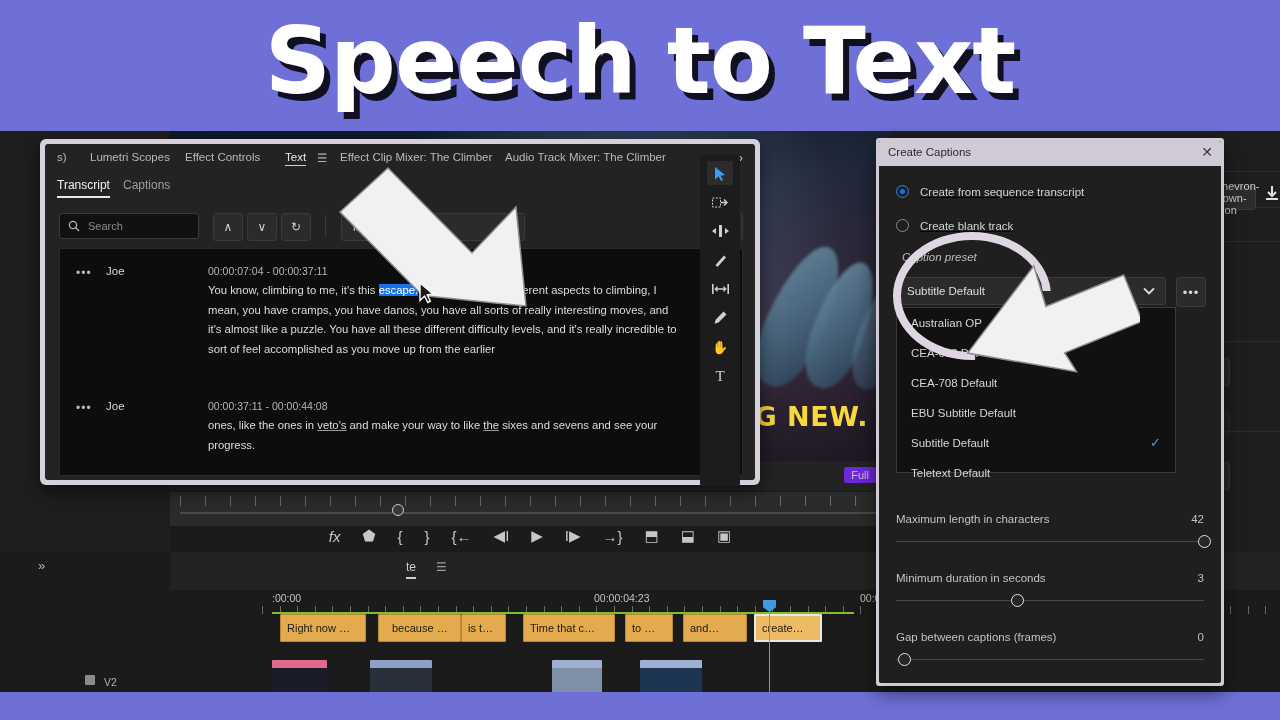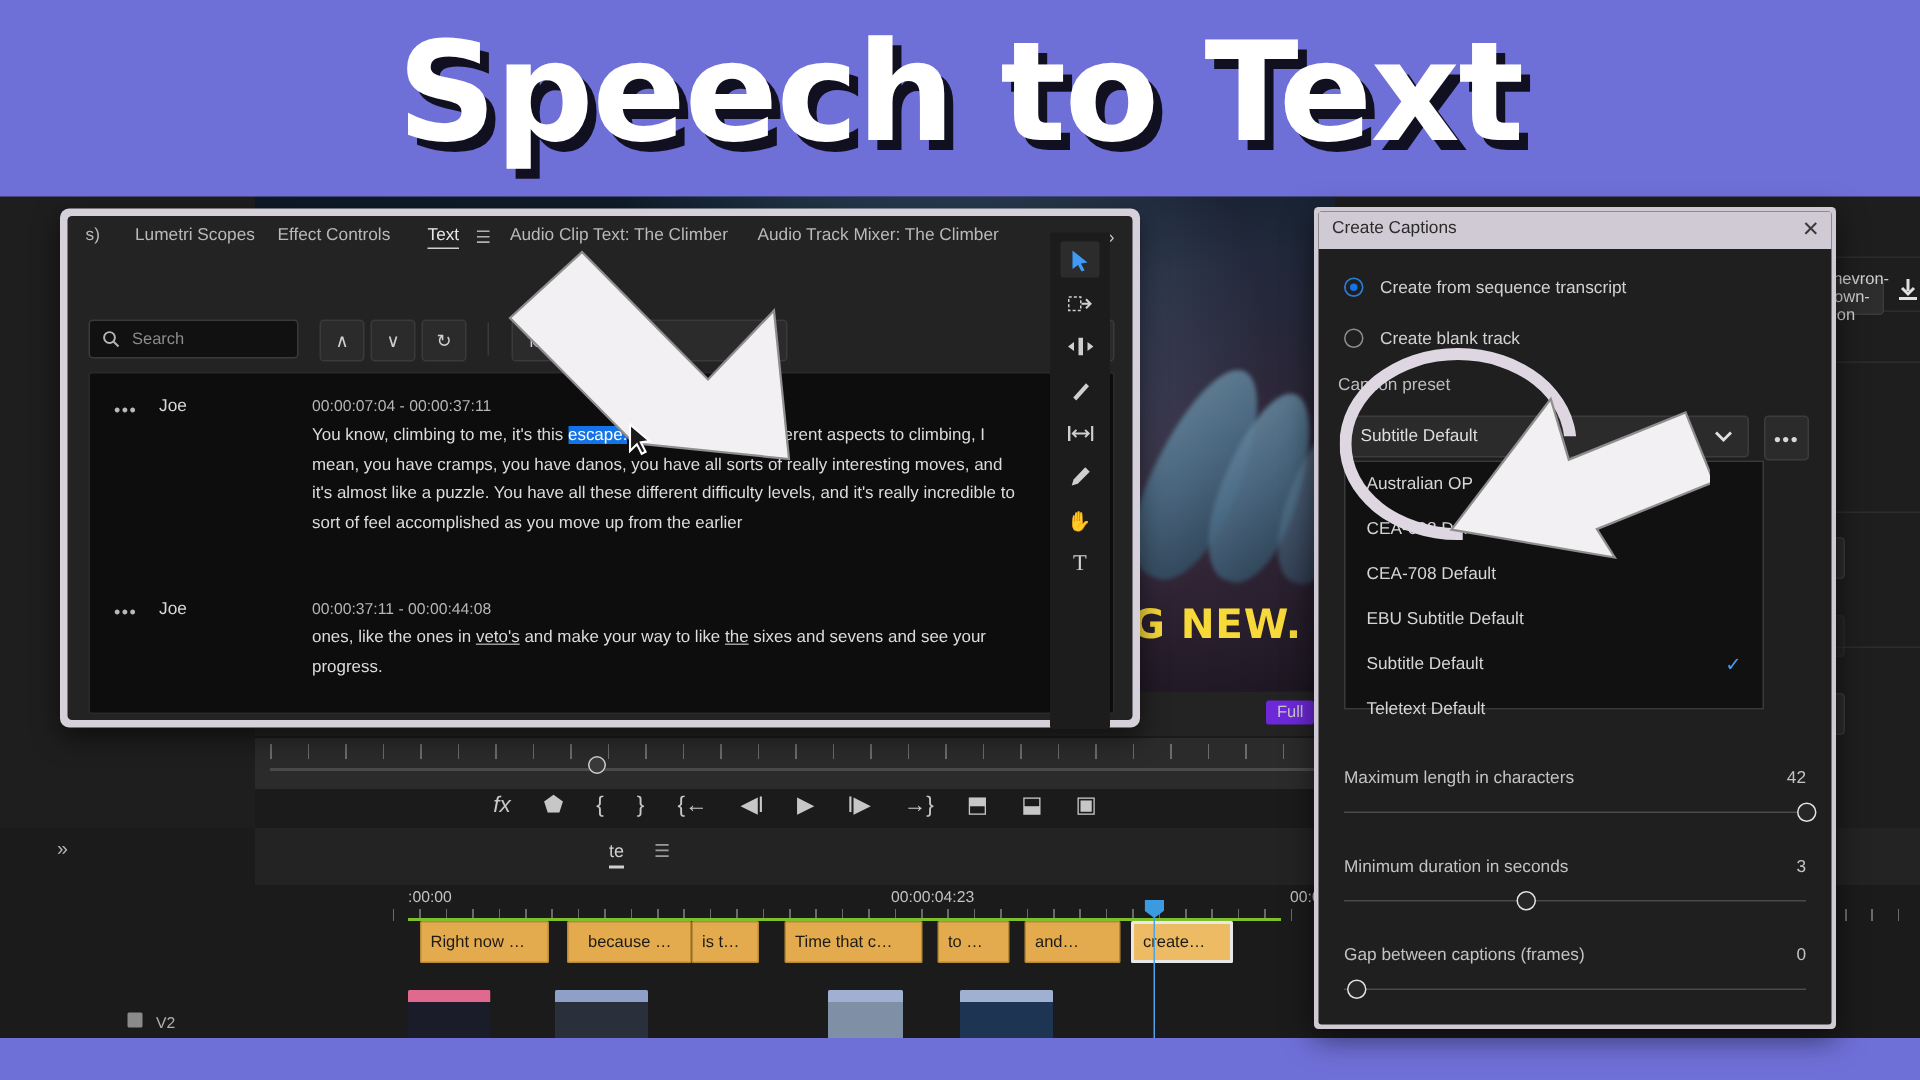--- a/index.html
+++ b/index.html
@@ -128,21 +128,21 @@
     display:flex;flex-direction:column;align-items:center;padding-top:6px;gap:5px;}
   .tool{width:26px;height:24px;display:flex;align-items:center;justify-content:center;color:#d0d0d0;font-size:13px;border-radius:2px;}
   .tool.active{background:#2c2c2c;color:#3f9bf5;}
 
   
   .dlg{position:absolute;left:876px;top:138px;width:348px;height:548px;background:#cfcad3;border-radius:3px;padding:3px;box-sizing:border-box;z-index:50;box-shadow:0 6px 20px rgba(0,0,0,.55);}
   .dlg-inner{position:absolute;left:3px;top:3px;width:342px;height:542px;background:#1f1f1f;border-radius:2px;overflow:hidden;}
   .dlg-title{position:absolute;left:0;top:0;width:342px;height:25px;background:#cfcad3;}
   .dlg-title-txt{position:absolute;left:9px;top:5px;font-size:11.5px;color:#2b2b2b;}
   .dlg-close{position:absolute;right:8px;top:3px;font-size:14px;color:#3a3a3a;}
-  .radio-row{position:absolute;left:17px;display:flex;align-items:center;gap:11px;}
+  .radio-row{position:absolute;left:17px;display:flex;align-items:center;gap:11px;text-decoration:underline;}
   .radio{width:13px;height:13px;border-radius:50%;border:1.5px solid #8d8d8d;box-sizing:border-box;}
   .radio.on{border-color:#2a7cd6;background:#1473e6;box-shadow:inset 0 0 0 3px #1f1f1f;}
   .radio-lbl{font-size:11.5px;color:#d2d2d2;}
   .dlg-lbl{position:absolute;font-size:11.5px;color:#bdbdbd;}
   .preset-sel{position:absolute;left:17px;top:136px;width:270px;height:28px;background:#2b2b2b;border:1px solid #3c3c3c;border-radius:3px;display:flex;align-items:center;box-sizing:border-box;padding:0 10px;}
   .preset-val{font-size:11.5px;color:#dedede;}
   .preset-cv{position:absolute;right:10px;top:6px;color:#dcdcdc;font-size:12px;}
   .preset-more{position:absolute;left:297px;top:136px;width:28px;height:28px;background:#2b2b2b;border:1px solid #3c3c3c;border-radius:3px;display:flex;align-items:center;justify-content:center;color:#d8d8d8;font-size:13px;letter-spacing:1px;}
   .dropdown{position:absolute;left:17px;top:166px;width:278px;height:164px;background:#111;border:1px solid #3a3a3a;z-index:52;}
   .dd-item{position:relative;height:30px;display:flex;align-items:center;padding-left:14px;font-size:11.5px;color:#d6d6d6;box-sizing:border-box;}
@@ -293,25 +293,29 @@
 
   <div class="textpanel">
     <div class="tp-inner">
 
       <div class="tp-tabs">
         <div class="tp-tab" style="left:12px;">s)</div>
         <div class="tp-tab" style="left:45px;">Lumetri Scopes</div>
         <div class="tp-tab" style="left:140px;">Effect Controls</div>
         <div class="tp-tab active" style="left:240px;">Text</div>
         <div class="tp-tab" style="left:272px;color:#b0b0b0;">☰</div>
-        <div class="tp-tab" style="left:295px;">Audio Clip Text: The Climber</div>
+        <div class="tp-tab" style="left:295px;">Effect Clip Mixer: The Climber</div>
         <div class="tp-tab" style="left:460px;">Audio Track Mixer: The Climber</div>
         <div class="tp-chev">»</div>
       </div>
 
+      <div class="tp-sub">
+        <div class="tp-subtab active" style="left:12px;">Transcript</div>
+        <div class="tp-subtab" style="left:78px;">Captions</div>
+      </div>
 
       <div class="tp-toolbar">
         <div class="search-box">
           <svg width="12" height="12" viewBox="0 0 12 12">
               <circle cx="5" cy="5" r="3.6" stroke="#b5b5b5" stroke-width="1.3" fill="none"></circle>
               <path d="M7.8 7.8L11 11" stroke="#b5b5b5" stroke-width="1.3"></path>
             </svg>
           <span class="search-ph">Search</span>
         </div>
         <div class="tbtn" style="left:168px;">∧</div>
@@ -390,21 +394,21 @@
 
       <div class="radio-row" style="top:44px;">
         <div class="radio on"></div>
         <div class="radio-lbl">Create from sequence transcript</div>
       </div>
       <div class="radio-row" style="top:78px;">
         <div class="radio"></div>
         <div class="radio-lbl">Create blank track</div>
       </div>
 
-      <div class="dlg-lbl" style="left:13px;top:110px;">Caption preset</div>
+      <div class="dlg-lbl" style="left:23px;top:110px;font-style:italic;">Caption preset</div>
 
       <div class="preset-sel">
         <span class="preset-val">Subtitle Default</span>
         <span class="preset-cv">
           <svg width="12" height="8" viewBox="0 0 12 8">
               <path d="M1 1.4l5 5 5-5" stroke="#e0e0e0" stroke-width="1.9" fill="none"></path>
             </svg>
         </span>
       </div>
       <div class="preset-more">•••</div>

